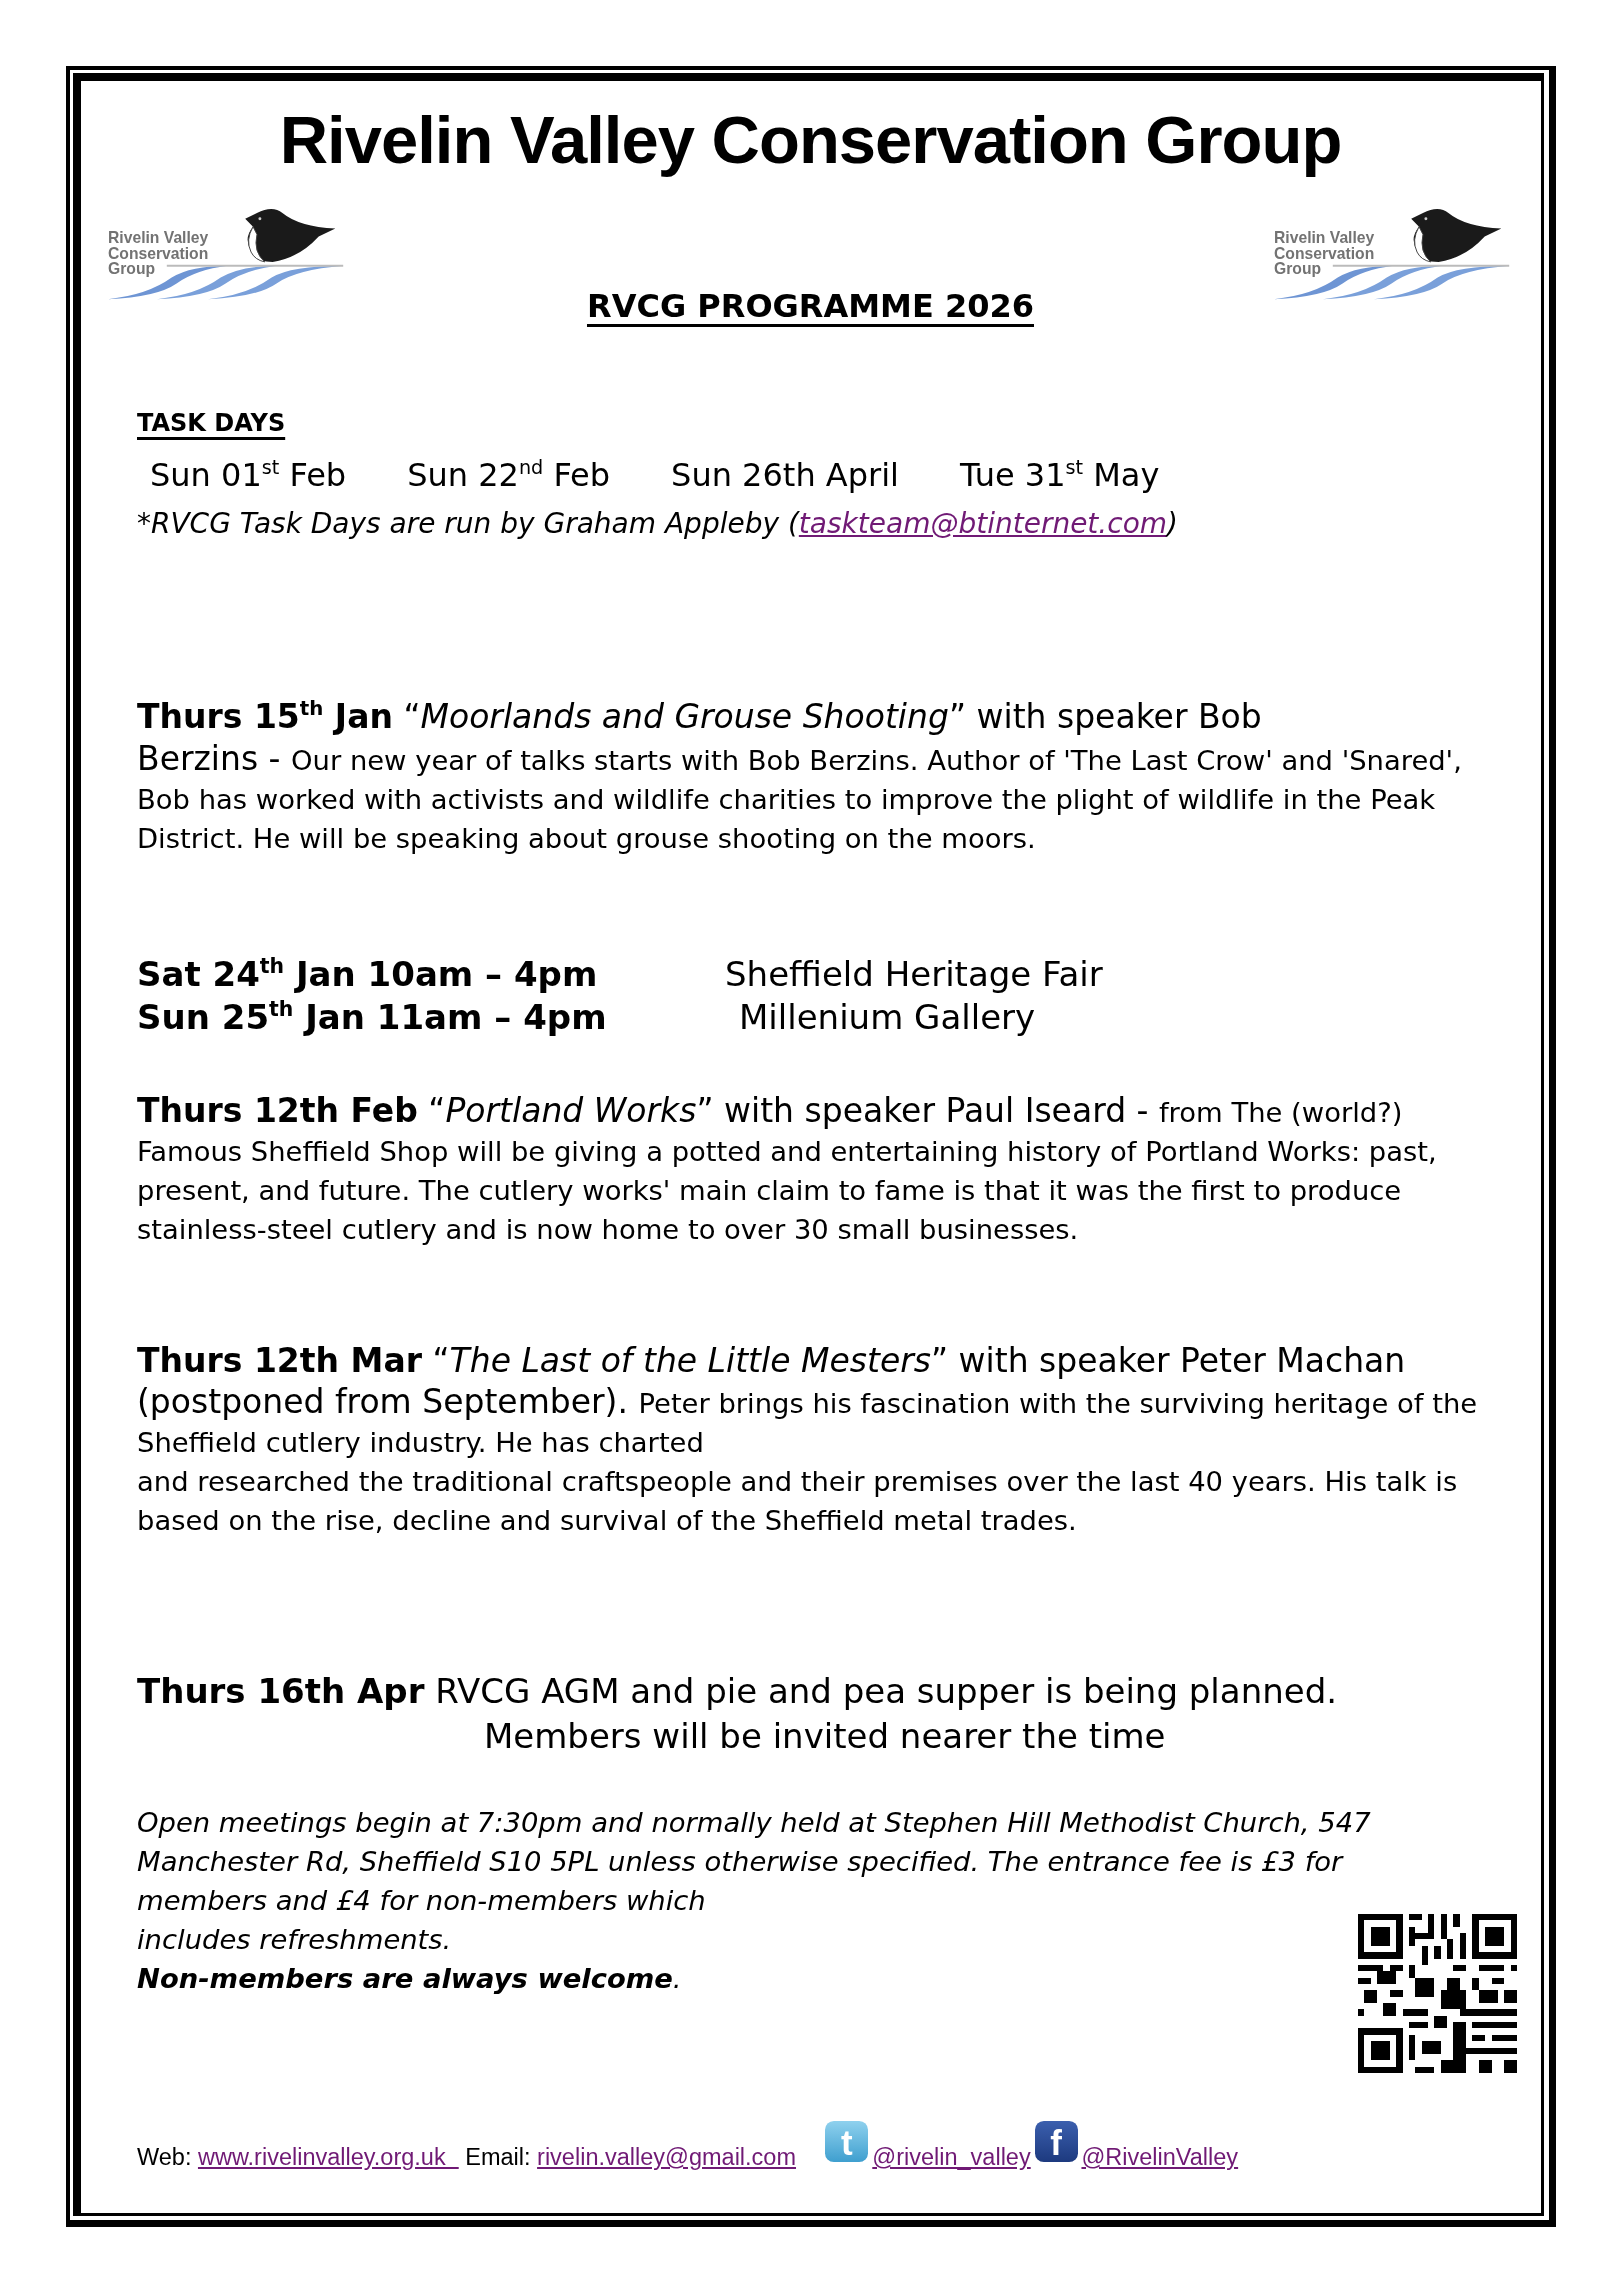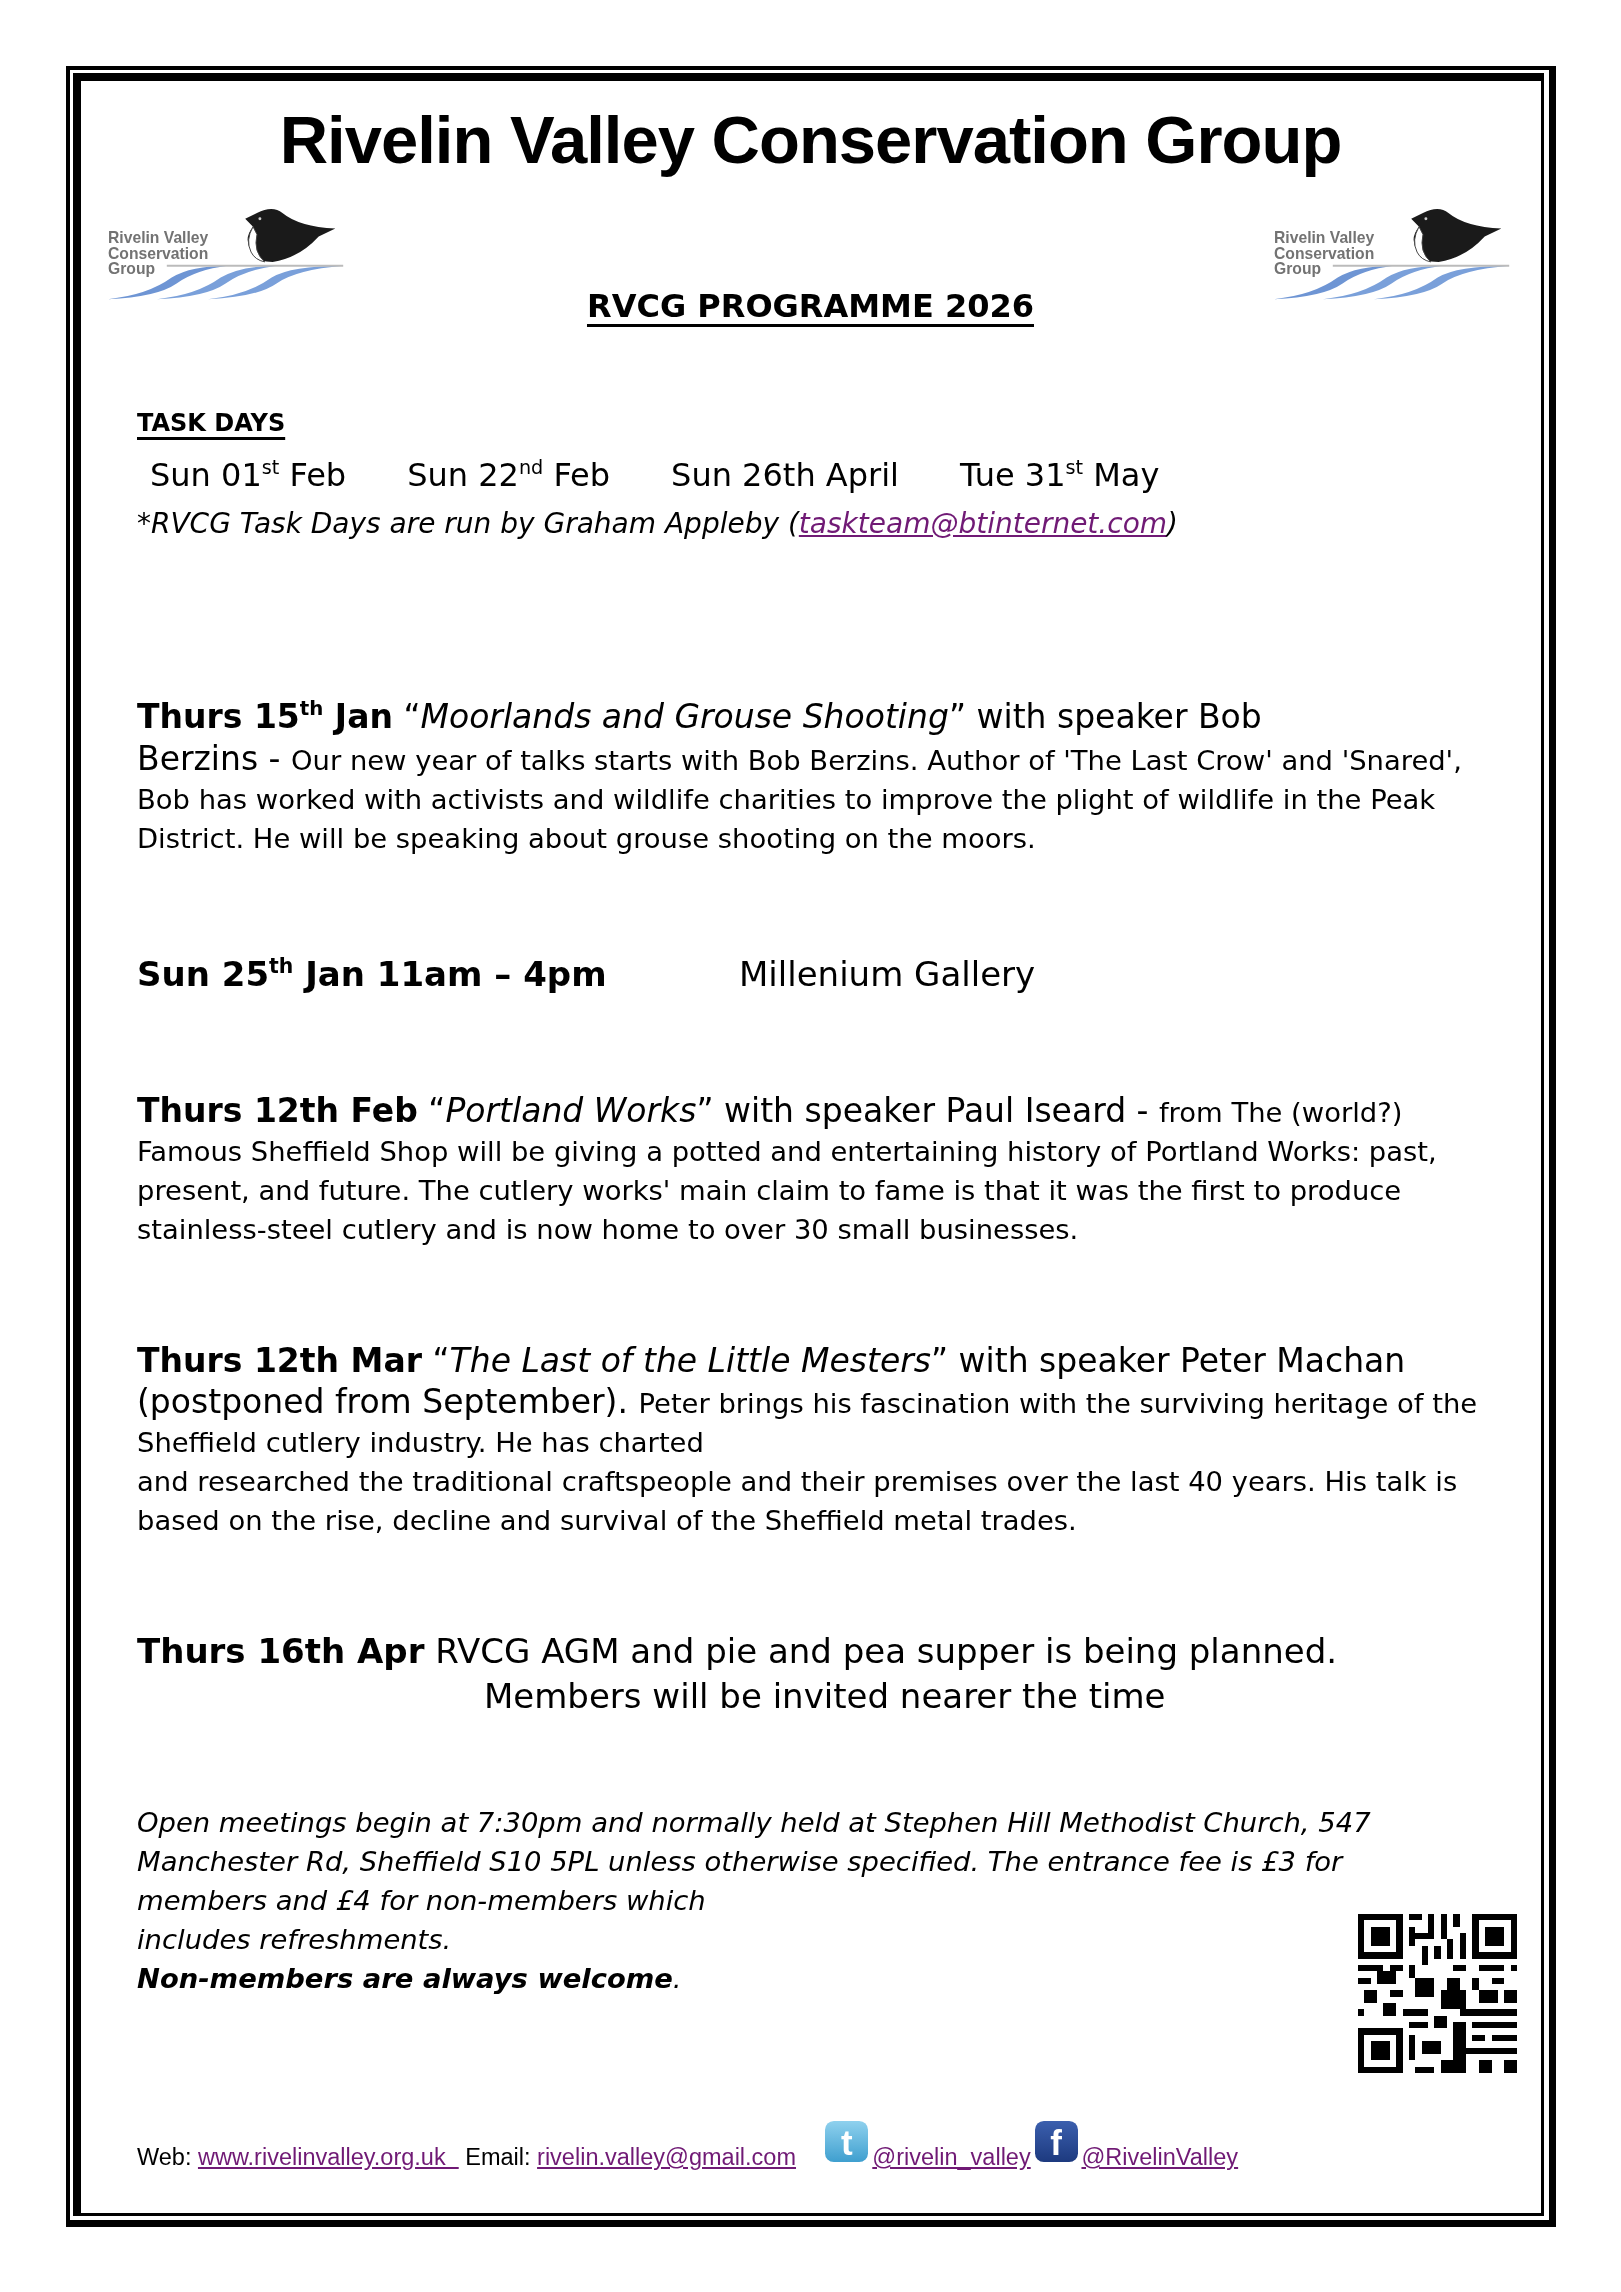--- a/index.html
+++ b/index.html
@@ -32,21 +32,21 @@
   .ev { font-size: 27.4px; line-height: 39px; }
   .ev .lead { font-size: 33px; }
   .ev b { font-weight: bold; }
   .ev1 { top: 694px; line-height: 39px; }
   .ev1 .l1 { font-size: 33px; line-height: 45px; display:block; }
   .fair { top: 953px; font-size: 34px; line-height: 43px; }
   .fair .row { display: block; white-space: nowrap; }
   .fair .place { display: inline-block; }
   .ev3 { top: 1091px; }
   .ev4 { top: 1341px; }
-  .ev5 { top: 1629px; font-size: 34px; line-height: 45px; }
+  .ev5 { top: 1669px; font-size: 34px; line-height: 45px; }
   .ev5 .sub { display: block; padding-left: 347px; }
   .open { top: 1803px; font-size: 27.4px; font-style: italic; line-height: 39px; width: 1255px; }
   .open .strong { font-weight: bold; text-align: right; }
   .qr { position: absolute; left: 1358px; top: 1914px; width: 159px; height: 159px; }
   .footer { position: absolute; left: 137px; top: 2137px; font-family: "Liberation Sans", sans-serif;
             font-size: 23.5px; line-height: 33px; white-space: nowrap; }
   .footer .icon { display: inline-block; width: 43px; height: 41px; border-radius: 8.8px;
                   vertical-align: -5.9px; margin: 0 3.9px; position: relative; top: -15.7px;
                   color: #fff; text-align: center; font-weight: bold; font-size: 35px; line-height: 43px; }
   .tw { background: linear-gradient(#8fd1ee, #3f9fcf); }
@@ -97,20 +97,21 @@
 
 <div class="block task-heading">TASK DAYS</div>
 <div class="block task-dates"><span class="d" style="margin-right:61px"><span>Sun 01</span><sup>st</sup><span> Feb</span></span><span class="d" style="margin-right:61px"><span>Sun 22</span><sup>nd</sup><span> Feb</span></span><span class="d" style="margin-right:61px"><span>Sun 26th April</span></span><span class="d"><span>Tue 31</span><sup>st</sup><span> May</span></span></div>
 <div class="block task-note"><span>*RVCG Task Days are run by Graham Appleby (</span><a class="link">taskteam@btinternet.com</a><span>)</span></div>
 
 <div class="block ev ev1">
   <span class="l1"><b><span>Thurs 15</span><sup>th</sup><span> Jan</span></b><span> “</span><i>Moorlands and Grouse Shooting</i><span>”</span><span> with speaker Bob</span></span><span class="lead">Berzins - </span><span>Our new year of talks starts with Bob Berzins. Author of 'The Last Crow' and 'Snared', Bob has worked with activists and wildlife charities to improve the plight of wildlife in the Peak District. He will be speaking about grouse shooting on the moors.</span>
 </div>
 
 <div class="block fair">
+  <span class="row"><b style="display:inline-block;width:588px"><span>Sat 24</span><sup>th</sup><span> Jan 10am – 4pm</span></b><span class="place">Sheffield Heritage Fair</span></span>
   <span class="row"><b style="display:inline-block;width:602px"><span>Sun 25</span><sup>th</sup><span> Jan 11am – 4pm</span></b><span class="place">Millenium Gallery</span></span>
 </div>
 
 <div class="block ev ev3"><span class="lead"><b>Thurs 12th Feb</b><span> “</span><i>Portland Works</i><span>”</span><span> with speaker Paul Iseard - </span></span><span>from The (world?) Famous Sheffield Shop will be giving a potted and entertaining history of Portland Works: past, present, and future. The cutlery works' main claim to fame is that it was the first to produce stainless-steel cutlery and is now home to over 30 small businesses.</span></div>
 
 <div class="block ev ev4"><span class="lead"><b>Thurs 12th Mar</b><span> “</span><i>The Last of the Little Mesters</i><span>”</span><span> with speaker Peter Machan (postponed from September). </span></span><span>Peter brings his fascination with the surviving heritage of the Sheffield cutlery industry. He has charted</span><br><span>and researched the traditional craftspeople and their premises over the last 40 years. His talk is based on the rise, decline and survival of the Sheffield metal trades.</span></div>
 
 <div class="block ev5"><b>Thurs 16th Apr</b><span> RVCG AGM and pie and pea supper is being planned.</span><span class="sub">Members will be invited nearer the time</span></div>
 
 <div class="block open"><span>Open meetings begin at 7:30pm and normally held at Stephen Hill Methodist Church, 547 Manchester Rd, Sheffield S10 5PL unless otherwise specified. The entrance fee is £3 for members and £4 for non-members which</span><br><span>includes refreshments.</span><br><span class="strong">Non-members are always welcome</span><span>.</span></div>

